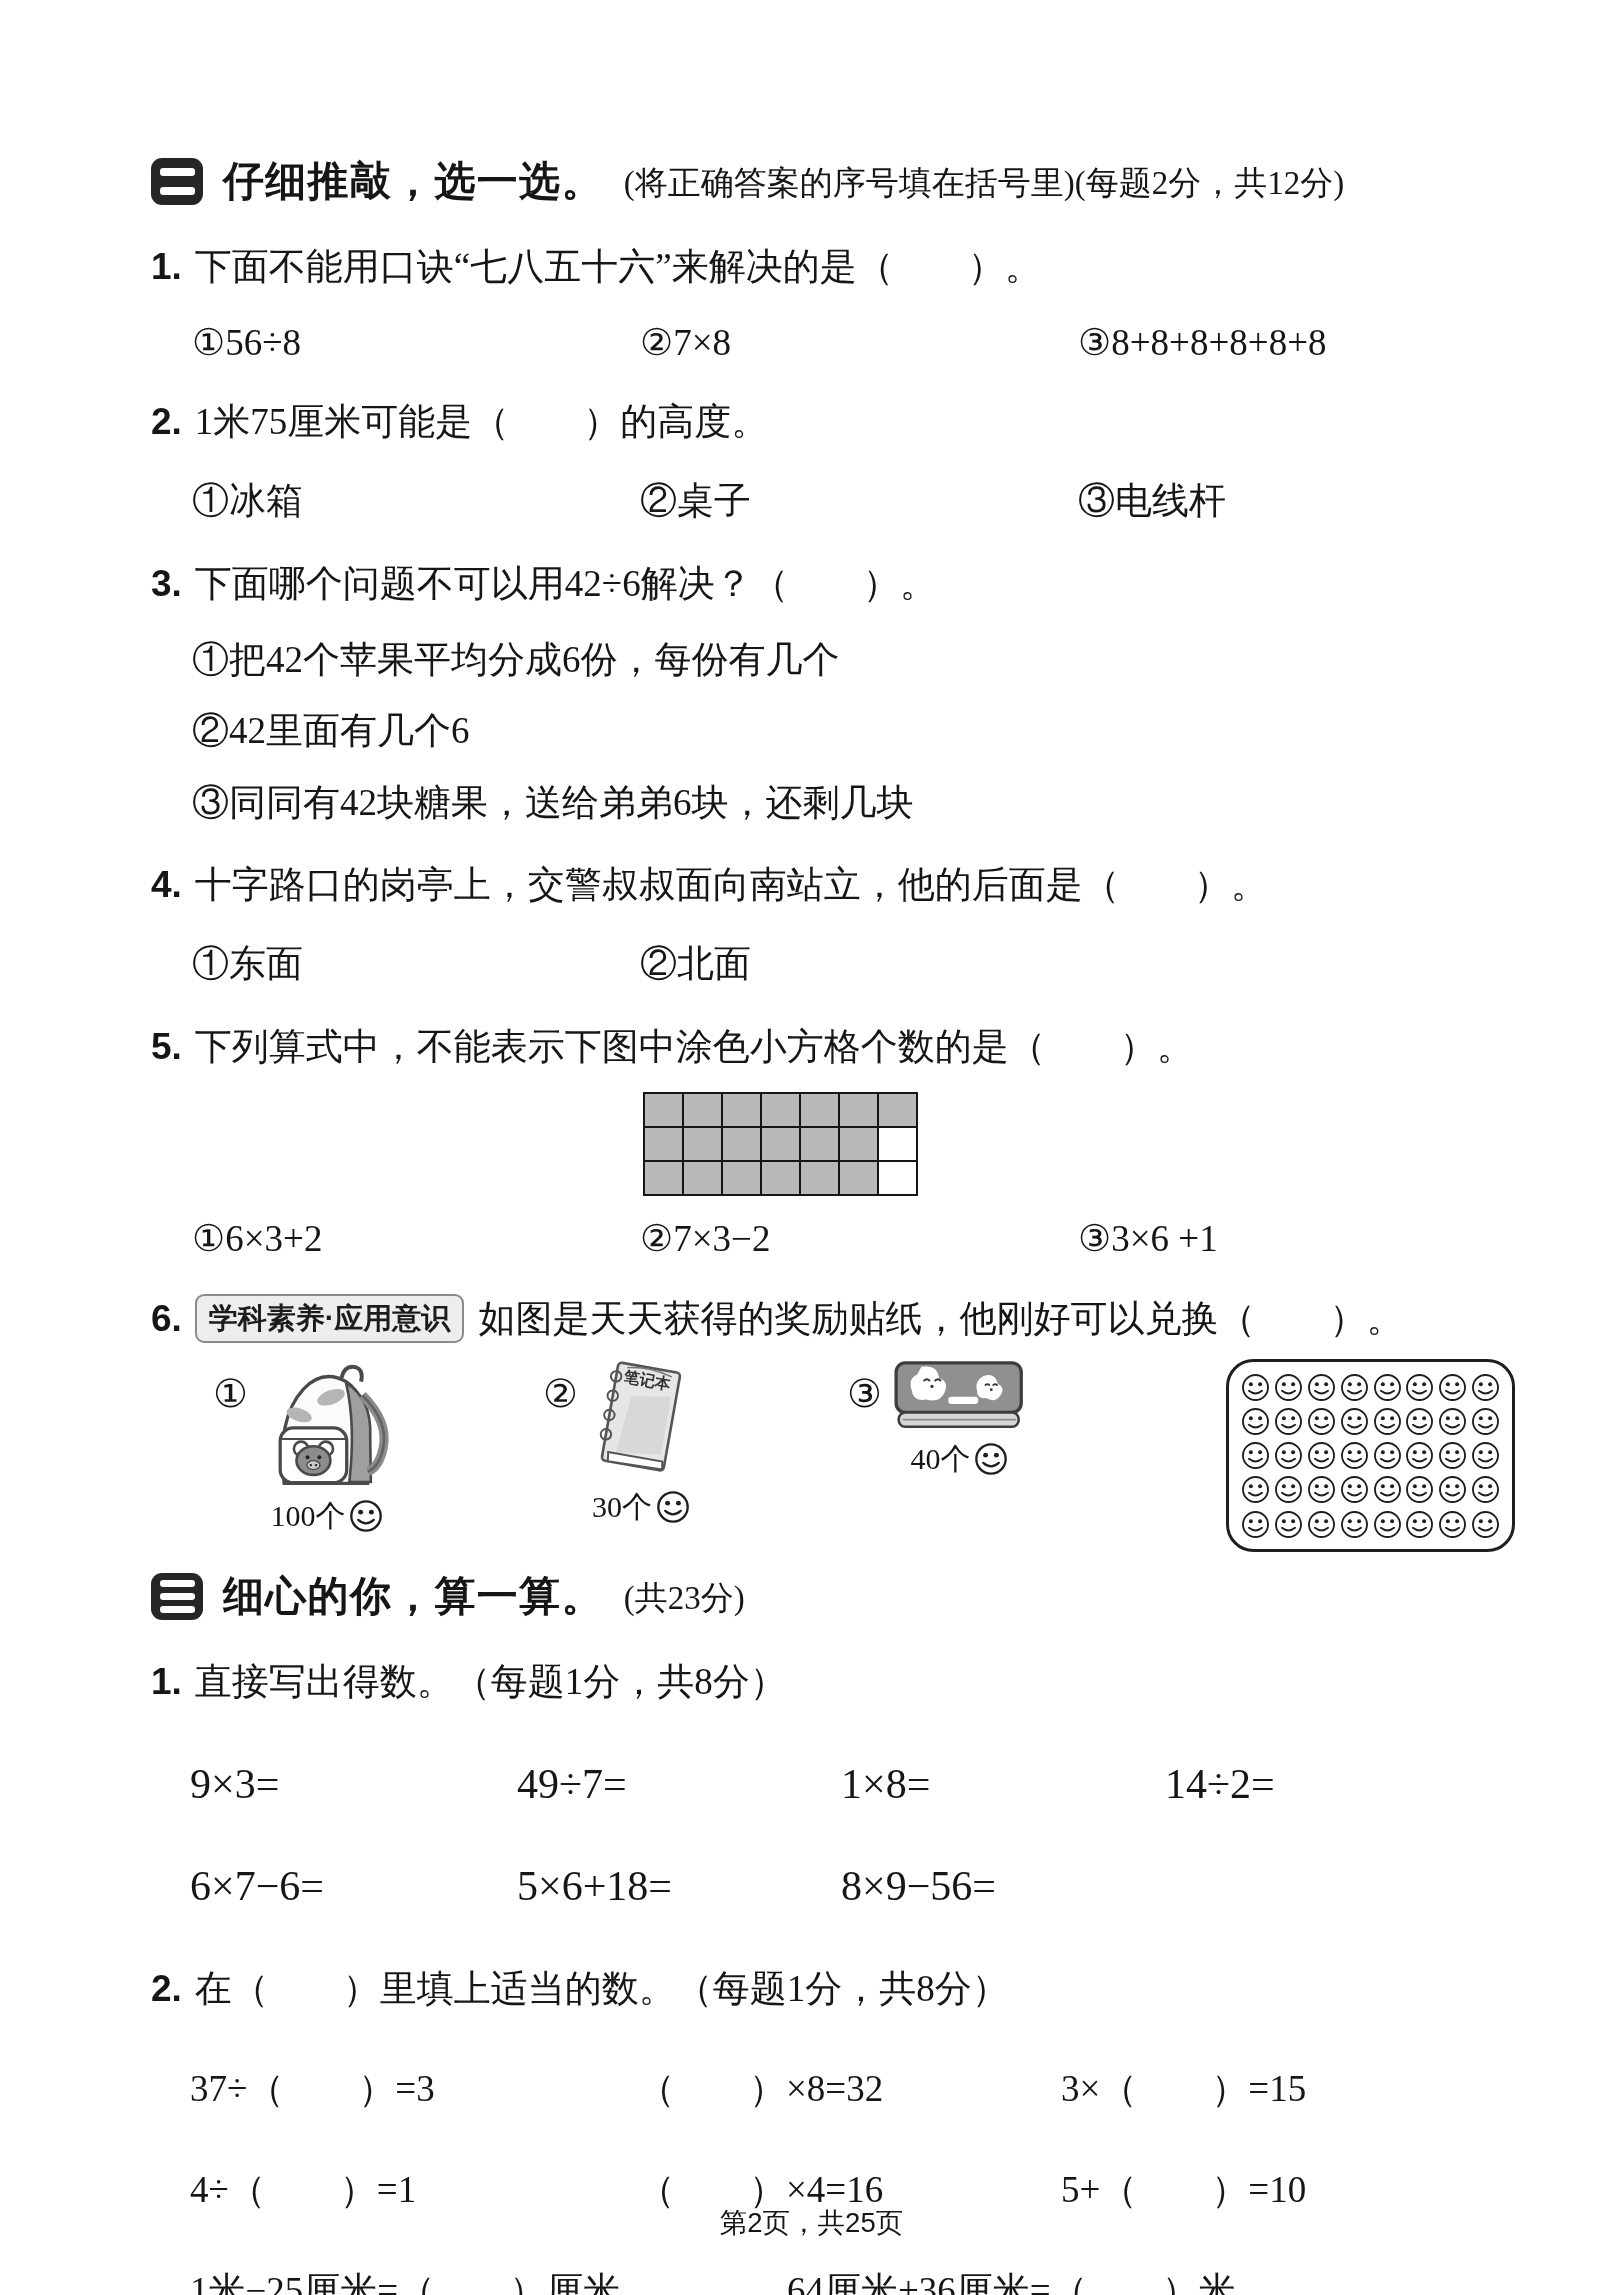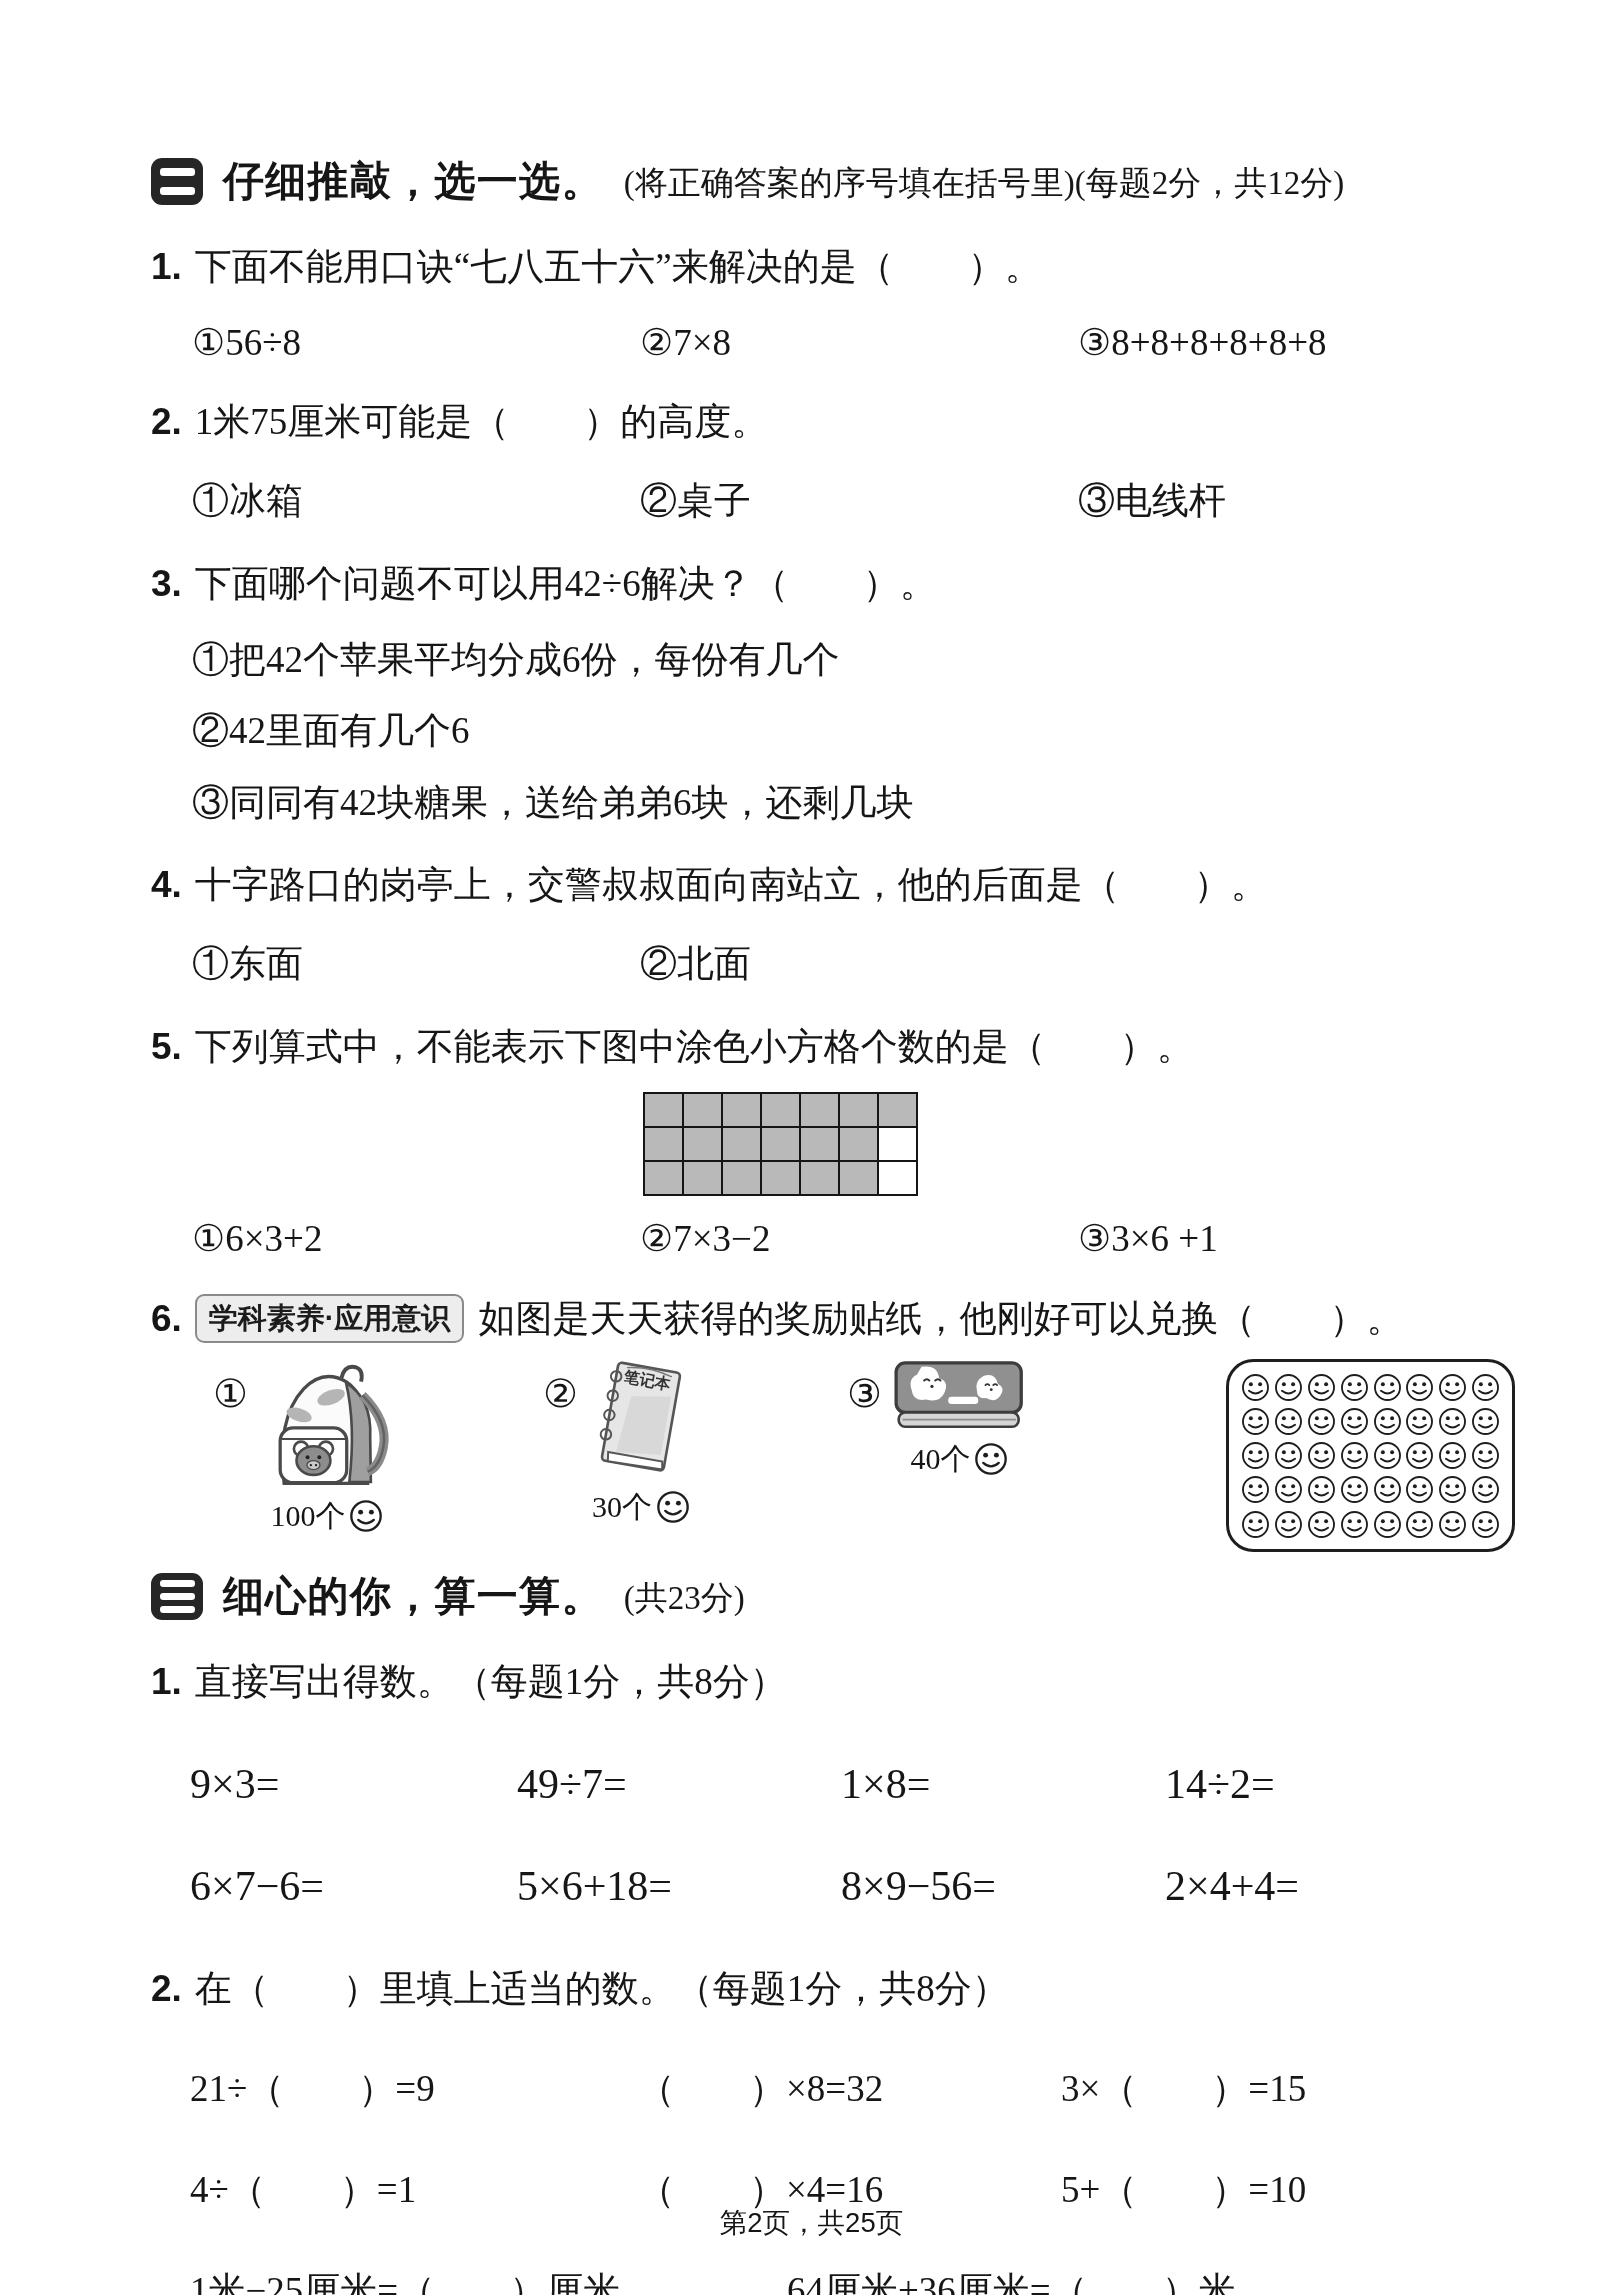--- a/index.html
+++ b/index.html
@@ -556,31 +556,30 @@
     <div class="calc-grid">
       <span>9×3=</span>
       <span>49÷7=</span>
       <span>1×8=</span>
       <span>14÷2=</span>
     </div>
     <div class="calc-grid">
       <span>6×7−6=</span>
       <span>5×6+18=</span>
       <span>8×9−56=</span>
-      <span>2×4+4=</span>
     </div>
   </div>
 
   <div class="q" style="margin-top:55px;">
     <div class="stem">
       <span class="qnum">2.</span>
       <span class="stem-text">在（　　）里填上适当的数。（每题1分，共8分）</span>
     </div>
     <div class="fill-grid3">
-      <span>21÷（　　）=9</span>
+      <span>37÷（　　）=3</span>
       <span>（　　）×8=32</span>
       <span>3×（　　）=15</span>
     </div>
     <div class="fill-grid3">
       <span>4÷（　　）=1</span>
       <span>（　　）×4=16</span>
       <span>5+（　　）=10</span>
     </div>
     <div class="fill-grid2">
       <span>1米−25厘米=（　　）厘米</span>

